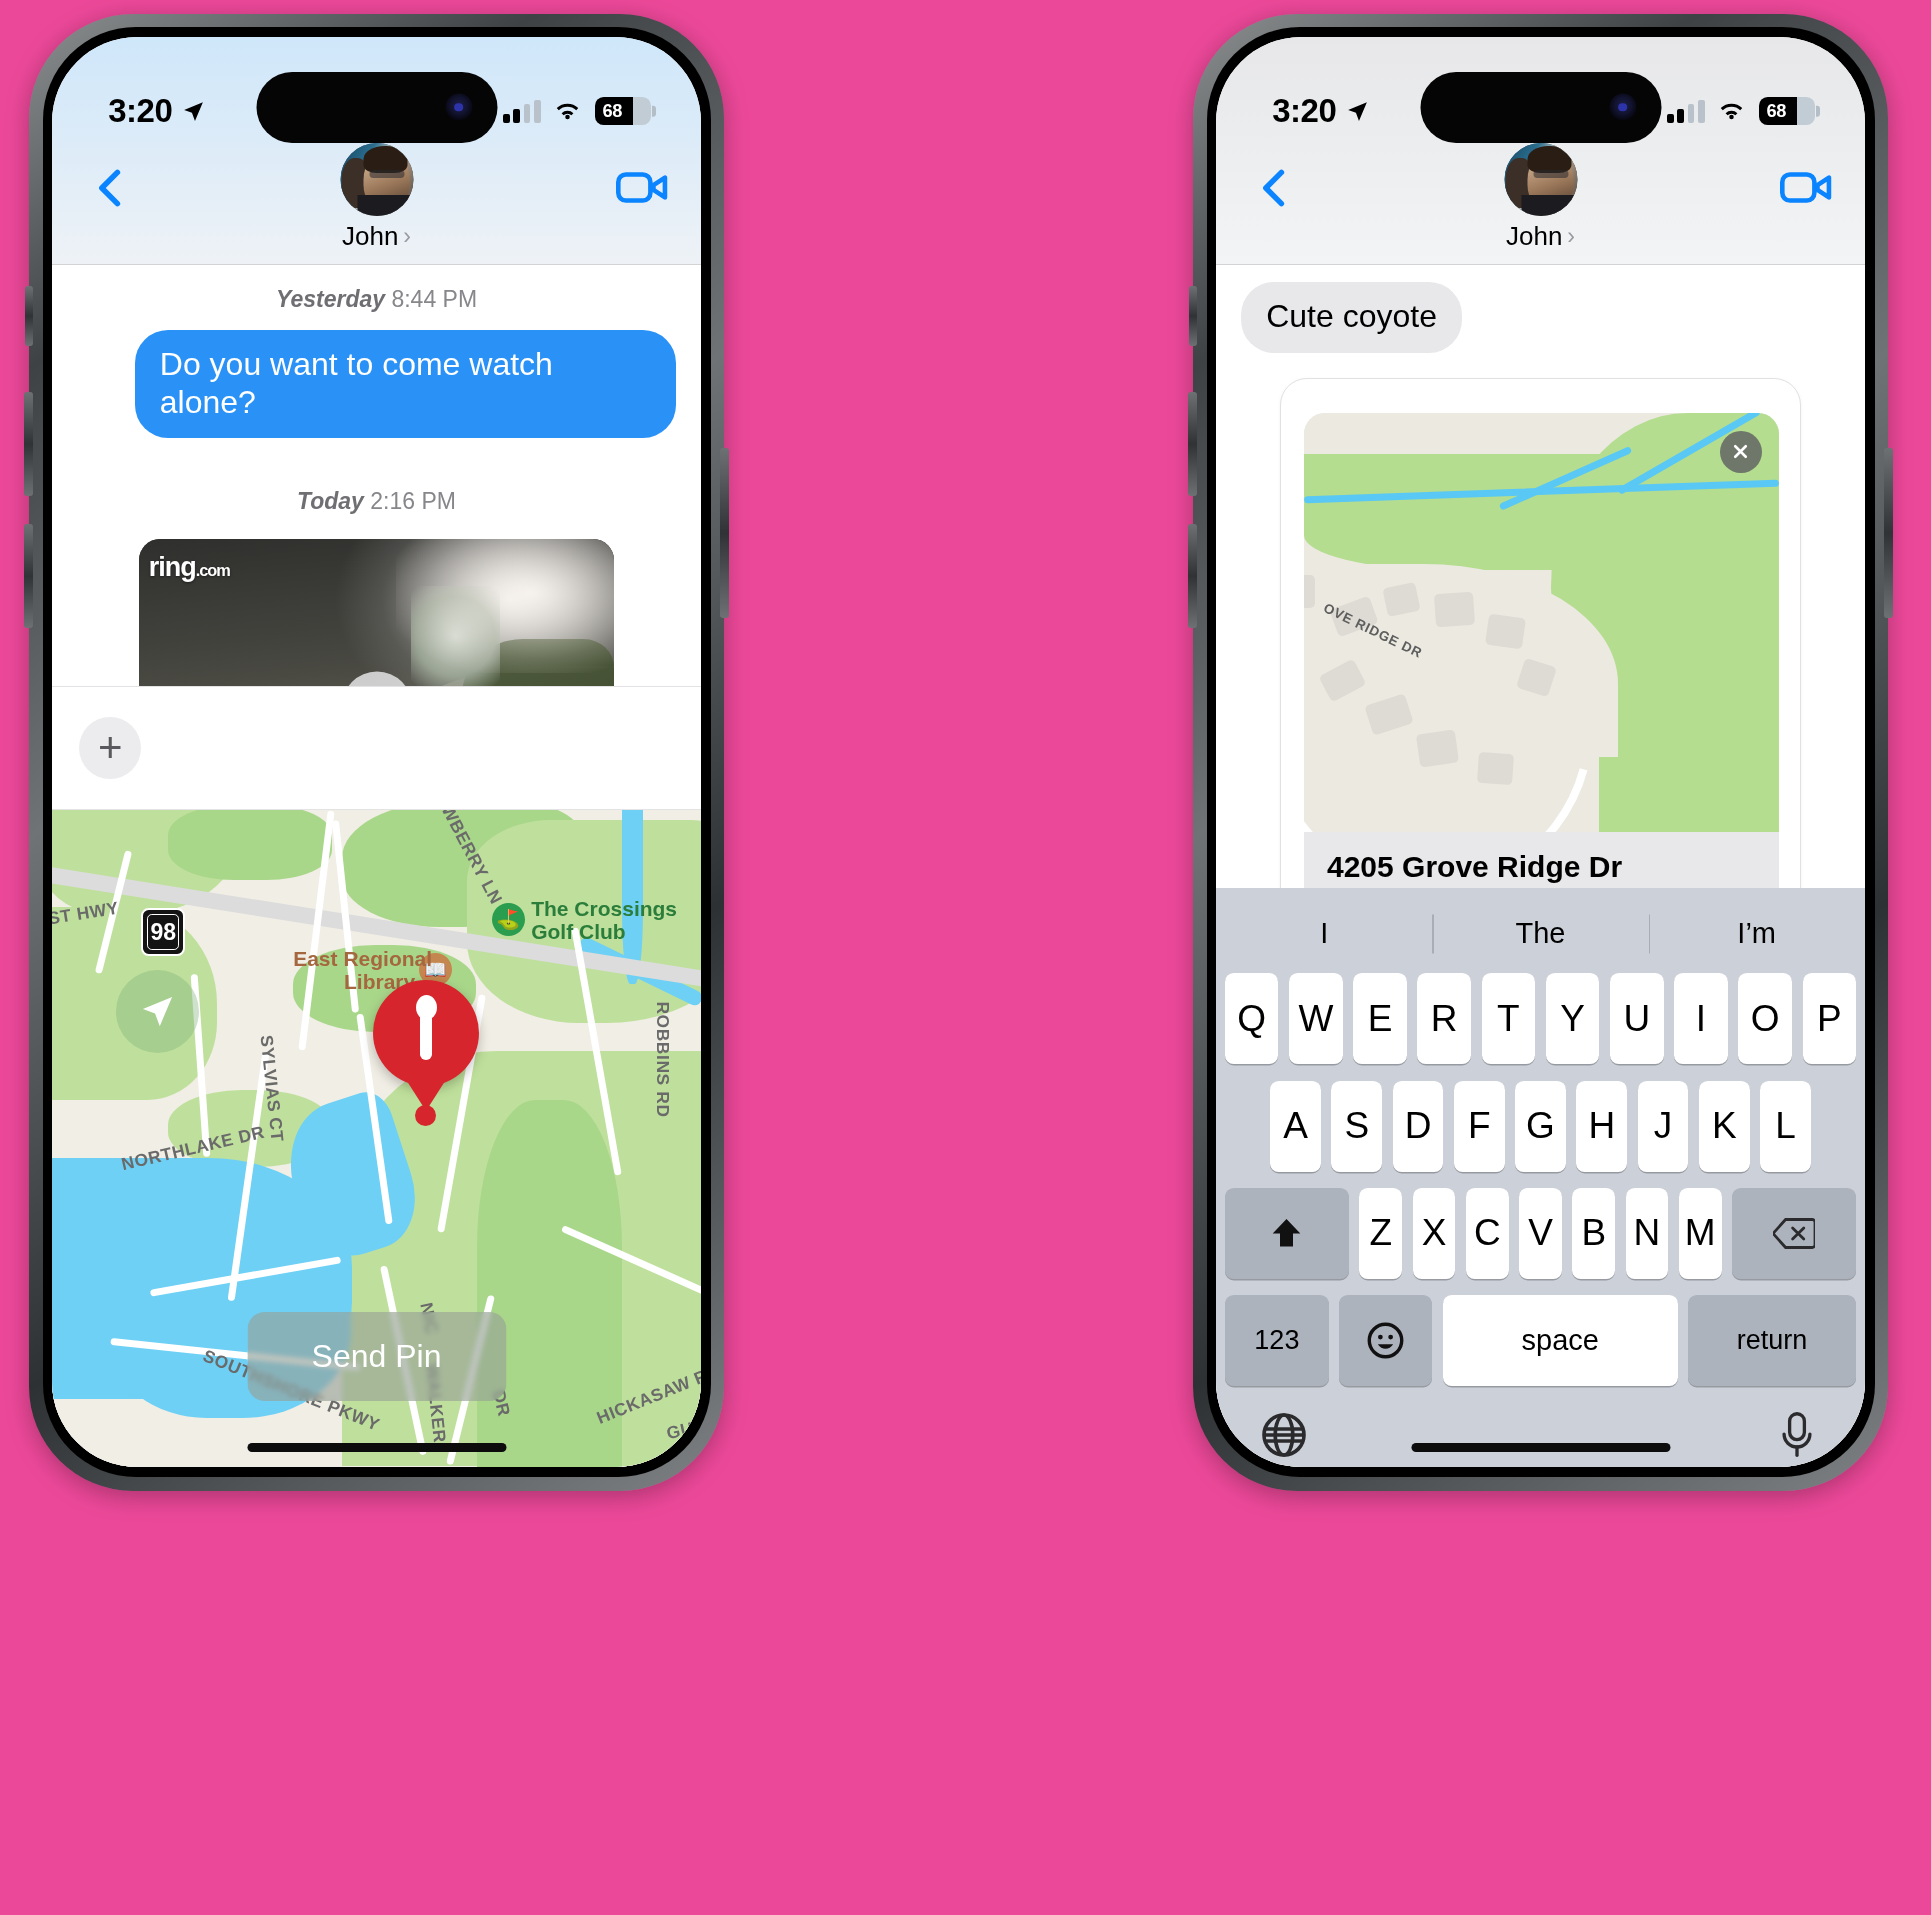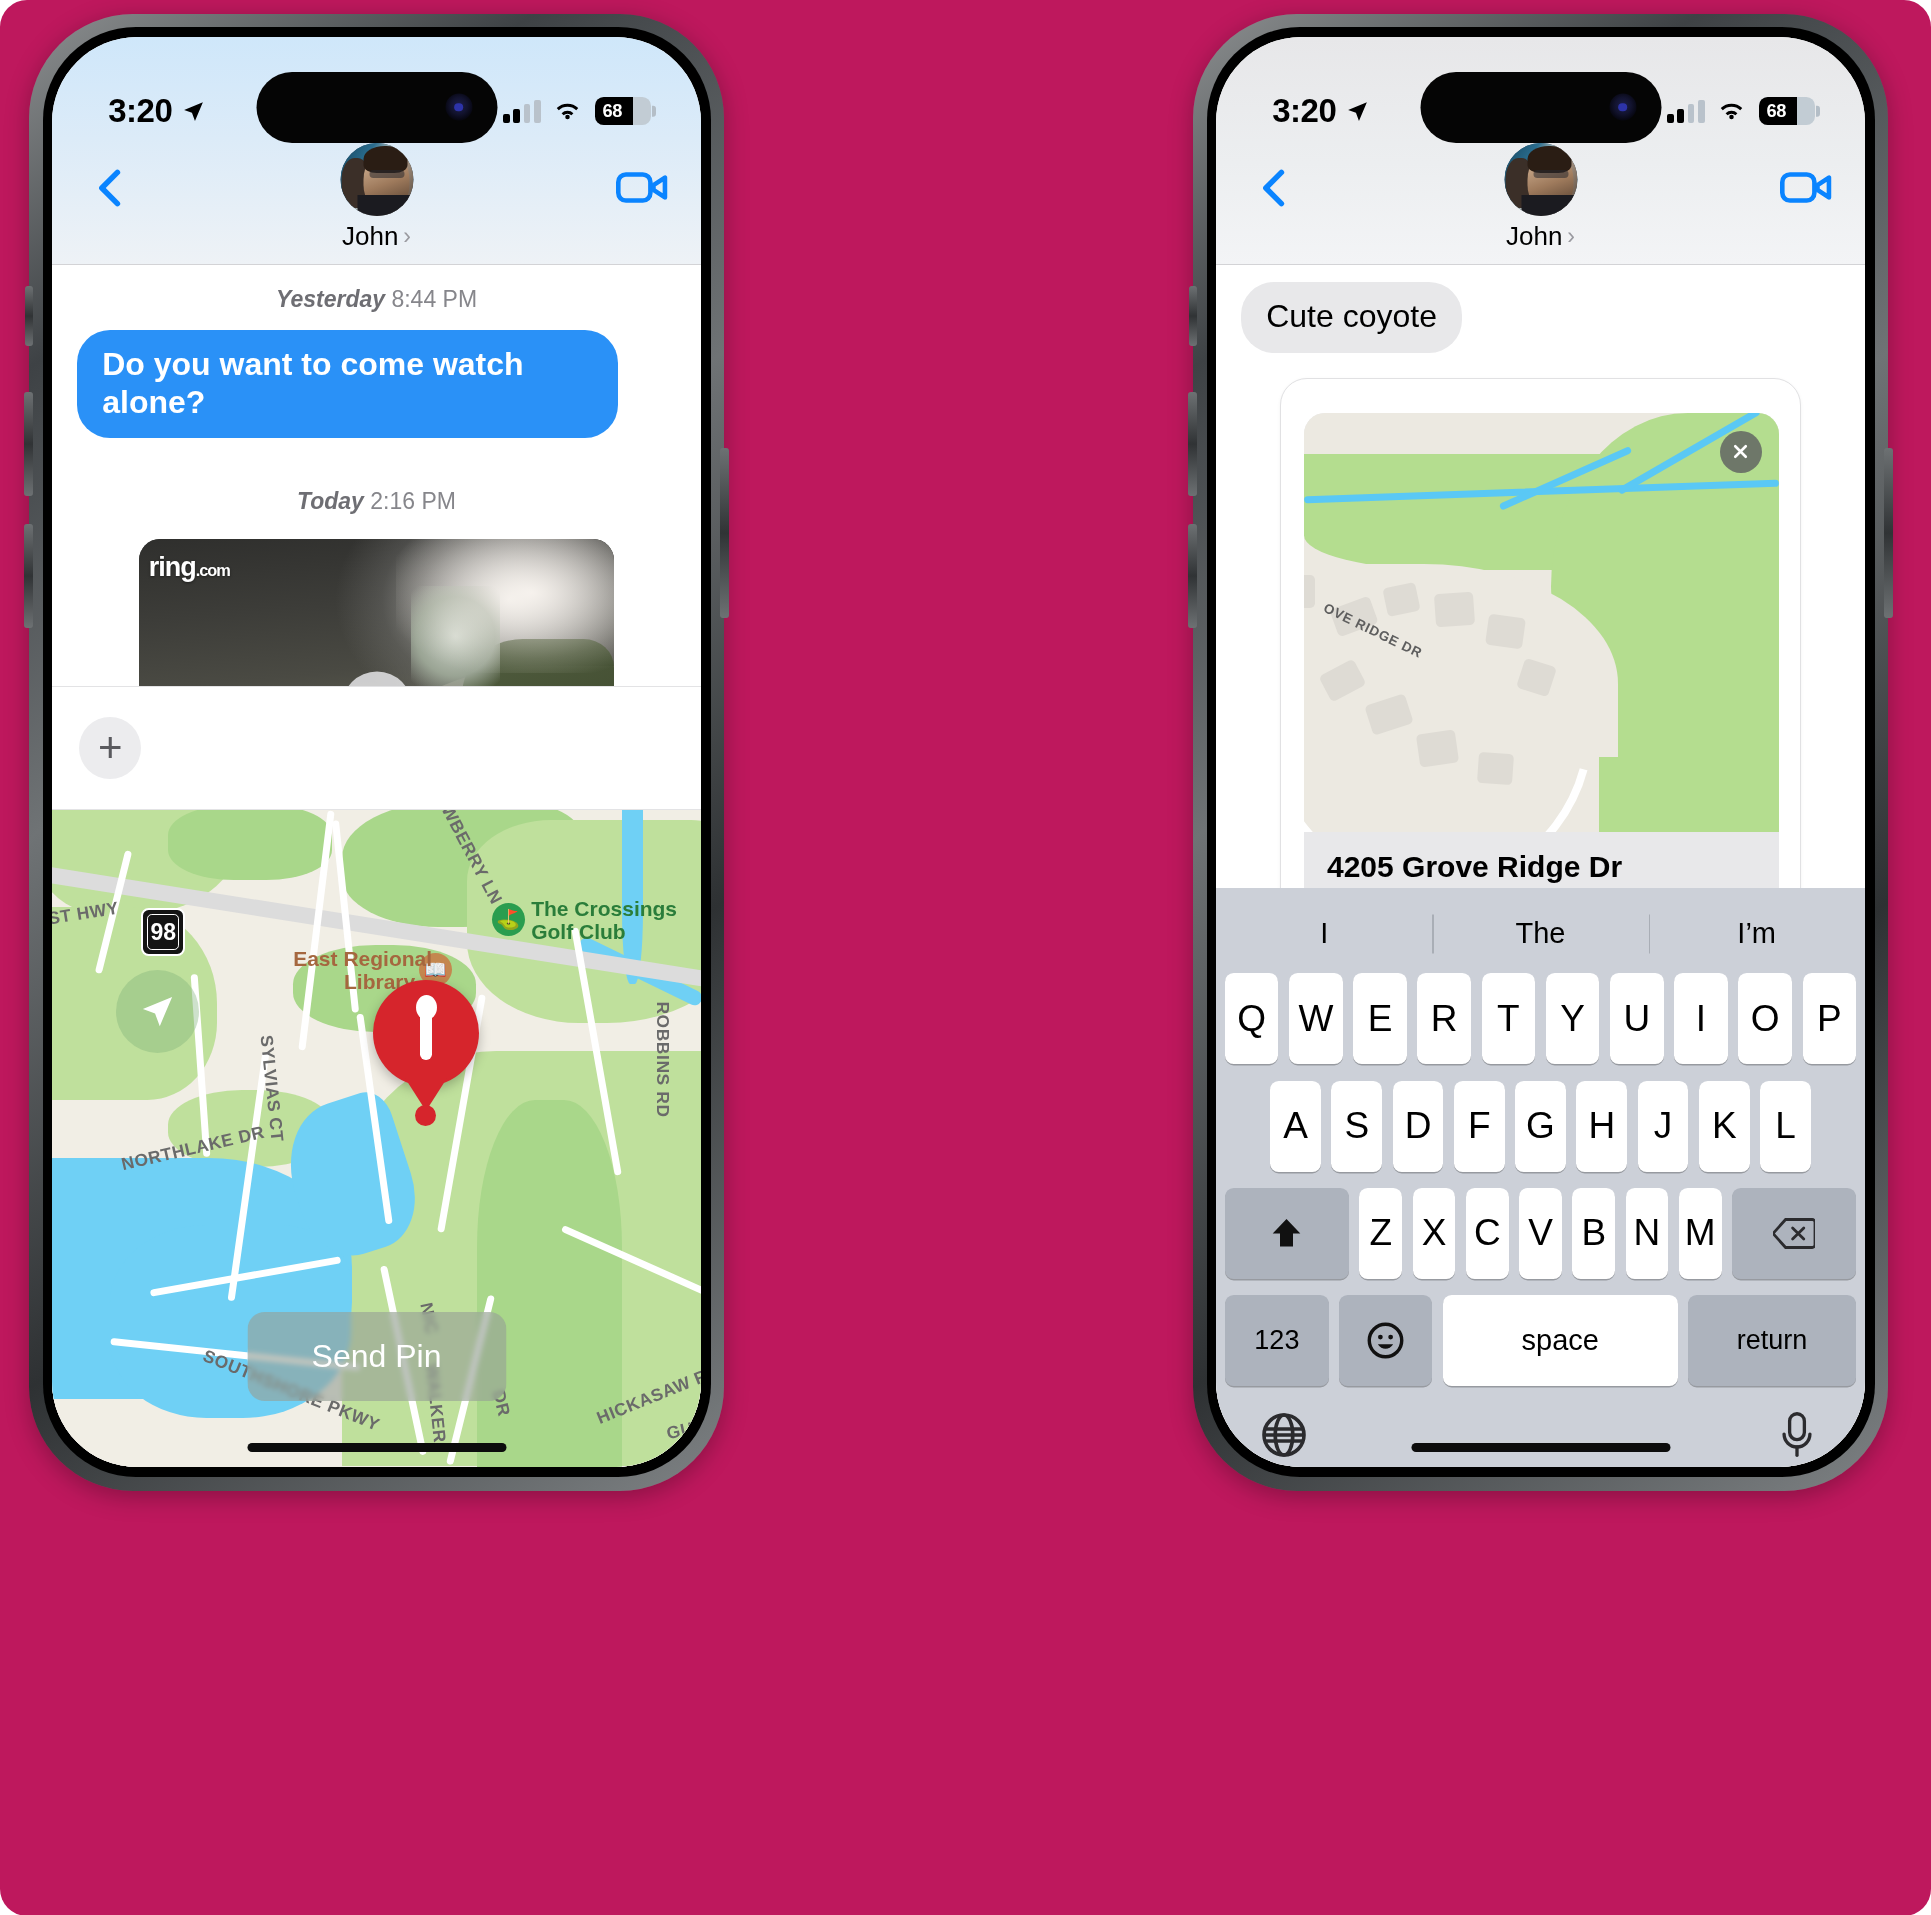--- a/index.html
+++ b/index.html
@@ -2,21 +2,21 @@
 <html><head>
 <meta charset="utf-8">
 <style>
   * { box-sizing: border-box; margin: 0; padding: 0; }
   html, body {
     width: 1931px; height: 1916px;
     background: #ffffff;
     font-family: "Liberation Sans", sans-serif;
     overflow: hidden;
   }
-  .stage { position: relative; width: 1931px; height: 1916px; background:#be185d;border-radius:27px; }
+  .stage { position: relative; width: 1931px; height: 1916px; background:#ec4899; }
 
   
   .phone {
     position: absolute;
     width: 695px; height: 1477px;
     border-radius: 104px;
     background: linear-gradient(145deg,#8c8f90,#3e4245 18%,#6f7375 42%,#2e3133 70%,#7e8284);
     padding: 13.5px;
     box-shadow: 0 5.8px 25px rgba(0,0,0,.28);
   }
@@ -117,21 +117,21 @@
   .chev-sm { font-size:23px; color:#9a9aa0; line-height:1; }
 
   
   .thread { position:absolute; left:0; right:0; top:228px; bottom:0; background:#fff; }
   .timestamp {
     text-align:center; font-size:23px; color:#86868b; font-weight:500;
     padding:21px 0 17.4px;
   }
   .timestamp b { color:#6e6e73; font-weight:600;font-style:italic; }
   .row { display:flex; padding:0 25px; }
-  .row.out { justify-content:flex-start;font-weight:bold; }
+  .row.out { justify-content:flex-end; }
   .row.in  { justify-content:flex-start; }
   .bubble {
     max-width:541px; padding:16.4px 25px; border-radius:33px;
     font-size:32px; line-height:1.18; position:relative;
   }
   .bubble.blue { background:#2a91f7; color:#fff; }
   .bubble.gray { background:#e8e8ea; color:#000; }
   .bubble.blue::after {
     content:""; position:absolute; right:-7.7px; bottom:0;
     width:25px;height:29px;background:#2a91f7;

